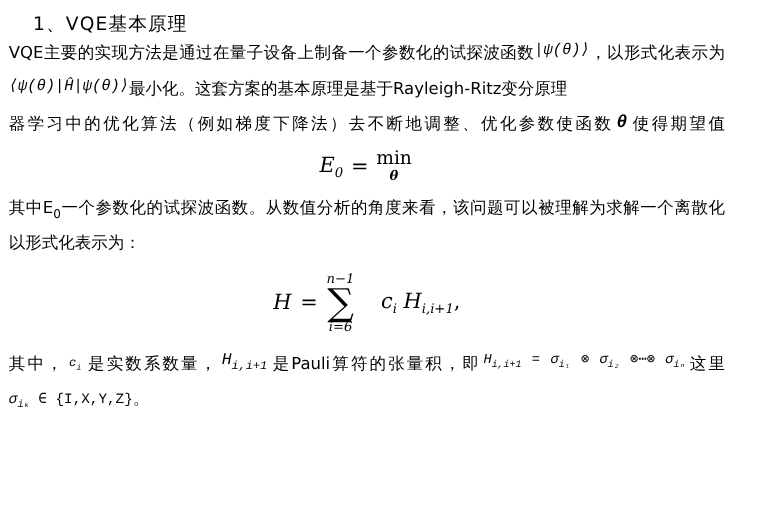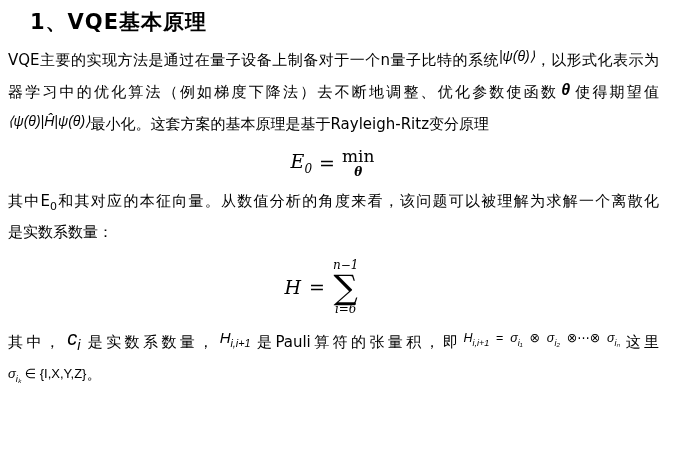--- a/index.html
+++ b/index.html
@@ -3,38 +3,38 @@
 <meta charset="utf-8">
 <style>
   html, body { margin: 0; padding: 0; background: #ffffff; }
   .page {
     width: 689px; height: 461px; background: #ffffff; color: #000000;
     font-family: "DejaVu Sans", "Liberation Sans", sans-serif;
     box-sizing: border-box; padding: 12px 30px 0 8px; overflow: hidden;
     position: relative;
   }
   .heading {
-    font-size: 21px; font-weight: bold; letter-spacing: 1px;
-    padding-left: 22px; height: 20px; line-height: 20px; margin-bottom: 12px;
+    font-size: 17px; font-weight: normal; letter-spacing: 1px;
+    padding-left: 22px; height: 20px; line-height: 20px; margin-bottom: 0;
   }
   .para { font-size: 15px; }
   .pline  { height: 32px; line-height: 32px; overflow: hidden; }
   .pline2 { height: 31px; line-height: 31px; overflow: hidden; }
   .jline  { text-align: justify; text-align-last: justify; }
   .u { }
 
   
-  .im { font-family: Liberation Sans, sans-serif; font-style: italic; line-height: 1; white-space: nowrap; }
+  .im { font-family: Liberation Mono, monospace; font-style: italic; line-height: 1; white-space: nowrap; }
   .im sub { font-size: 0.72em; font-style: italic; line-height: 1; }
   .im-ket      { font-size: 14px; vertical-align: 4px; }
   .im-theta    { font-size: 16px; font-weight: bold; vertical-align: 2px; padding: 0 3px; }
   .im-expect   { font-size: 14px; vertical-align: 3px; }
   .im-lambda   { font-size: 14px; vertical-align: 4px; }
   .im-ket0     { font-size: 15px; vertical-align: 3px; }
-  .im-ci       { font-size: 20px; vertical-align: 2px; padding: 0 4px; }
+  .im-ci       { font-size: 11px; vertical-align: 2px; padding: 0 4px; }
   .im-hii      { font-size: 15px; vertical-align: 4px; padding: 0 3px; }
   .im-tensor   { font-size: 12.5px; vertical-align: 5px; padding: 0 2px; }
   .im-sigk     { font-size: 13px; vertical-align: 1px; }
   .im-esub sub { font-size: 11px; }
 
   
   .formula1 {
     height: 46px; display: flex; justify-content: center; align-items: center;
     font-family: "DejaVu Serif", "Liberation Serif", serif; font-style: italic; font-size: 19px; text-align: right;
   }
@@ -58,47 +58,48 @@
   .f2-sp { display: inline-block; width: 6px; }
 </style>
 </head>
 <body>
 
 <div class="page">
 
   <div class="heading">1、VQE基本原理</div>
 
   <div class="para">
-    <div class="pline jline"><span>VQE</span><span class="u">主要的实现方法是通过在量子设备上制备</span><span>对于一个n量子比特的系统</span><span class="im im-ket">|ψ(θ)⟩</span><span>，以形式化表示为</span></div>
+    <div class="pline jline"><span>VQE</span><span class="u">主要的实现方法是通过在量子设备上制备</span><span>一个参数化的试探波函数</span><span class="im im-ket">|ψ(θ)⟩</span><span>，以形式化表示为</span></div>
+    <div class="pline"><span class="im im-expect">⟨ψ(θ)|Ĥ|ψ(θ)⟩</span><span>最小化。这套方案的基本原理是基于Rayleigh-Ritz变分原理</span></div>
     <div class="pline jline"><span>器学习中的优化算法（例如梯度下降法）去不断地调整、优化参数使函数</span><span class="im im-theta">θ</span><span>使得期望值</span></div>
-    <div class="pline"><span class="im im-expect">⟨ψ(θ)|Ĥ|ψ(θ)⟩</span><span>最小化。这套方案的基本原理是基于Rayleigh-Ritz变分原理</span></div>
   </div>
 
   <div class="formula1">
     <span class="im-esub"><span>E</span><sub>0</sub></span>
     <span class="f1-eq">=</span>
     <span class="minstack">
       <span class="minword">min</span>
       <span class="minsub">θ</span>
     </span>
   </div>
 
   <div class="para">
-    <div class="pline2 jline"><span class="im-esub"><span>其中E</span><sub>0</sub></span><span>和其对应的本征向量。从数值分析的角度来看，该问题可以被理解为求解一个离散化</span></div>
-    <div class="pline2">是实数系数量：</div>
+    <div class="pline2 jline"><span class="im-esub"><span>其中E</span><sub>0</sub></span><span>一个参数化的试探波函数。从数值分析的角度来看，该问题可以被理解为求解一个离散化</span></div>
+    <div class="pline2">以形式化表示为：</div>
   </div>
 
   <div class="formula2">
     <span>H</span>
     <span class="f2-eq">=</span>
     <span class="sumstack">
       <span class="sumtop">n−1</span>
       <span class="sigma">∑</span>
       <span class="sumbot">i=6</span>
     </span>
+    <span class="f2-tail"><span>c</span><sub>i</sub><span class="f2-sp"></span><span>H</span><sub>i,i+1</sub><span style="font-style:normal">,</span></span>
   </div>
 
   <div class="para">
     <div class="pline jline"><span>其中，</span><span class="im im-ci"><span>c</span><sub>i</sub></span><span>是实数系数量，</span><span class="im im-hii"><span>H</span><sub>i,i+1</sub></span><span>是Pauli算符的张量积，即</span><span class="im im-tensor"><span>H</span><sub>i,i+1</sub><span style="font-style:normal"> = </span><span>σ</span><sub>i₁</sub><span style="font-style:normal"> ⊗ </span><span>σ</span><sub>i₂</sub><span style="font-style:normal"> ⊗</span><span style="font-style:normal">⋯</span><span style="font-style:normal">⊗ </span><span>σ</span><sub>iₙ</sub></span><span>这里</span></div>
     <div class="pline"><span class="im im-sigk"><span>σ</span><sub>iₖ</sub><span style="font-style:normal"> ∈ {I,X,Y,Z}</span></span><span>。</span></div>
   </div>
 
 </div>
 
 </body></html>

